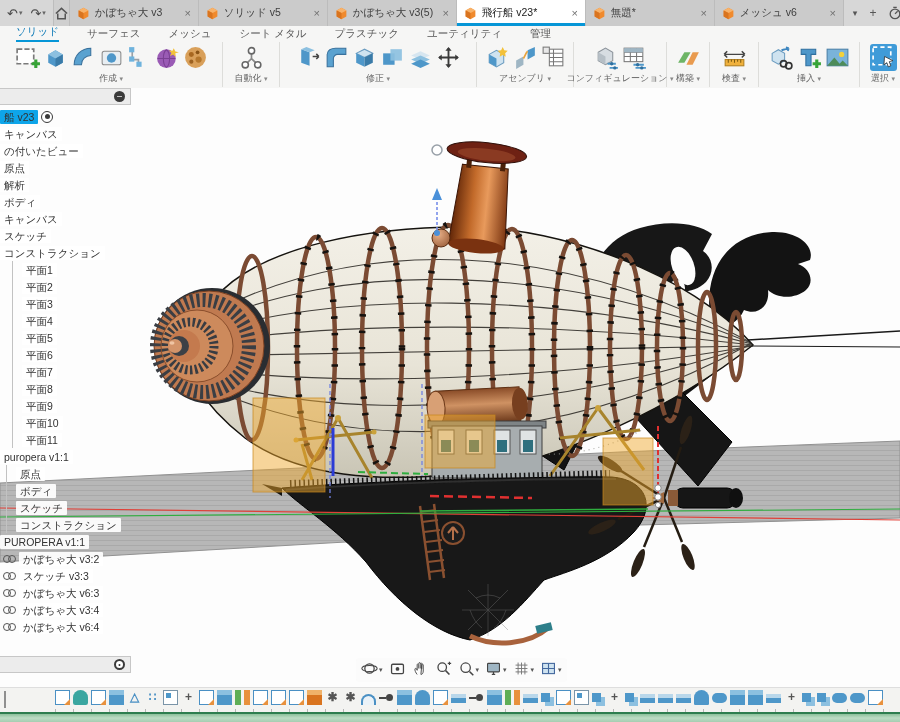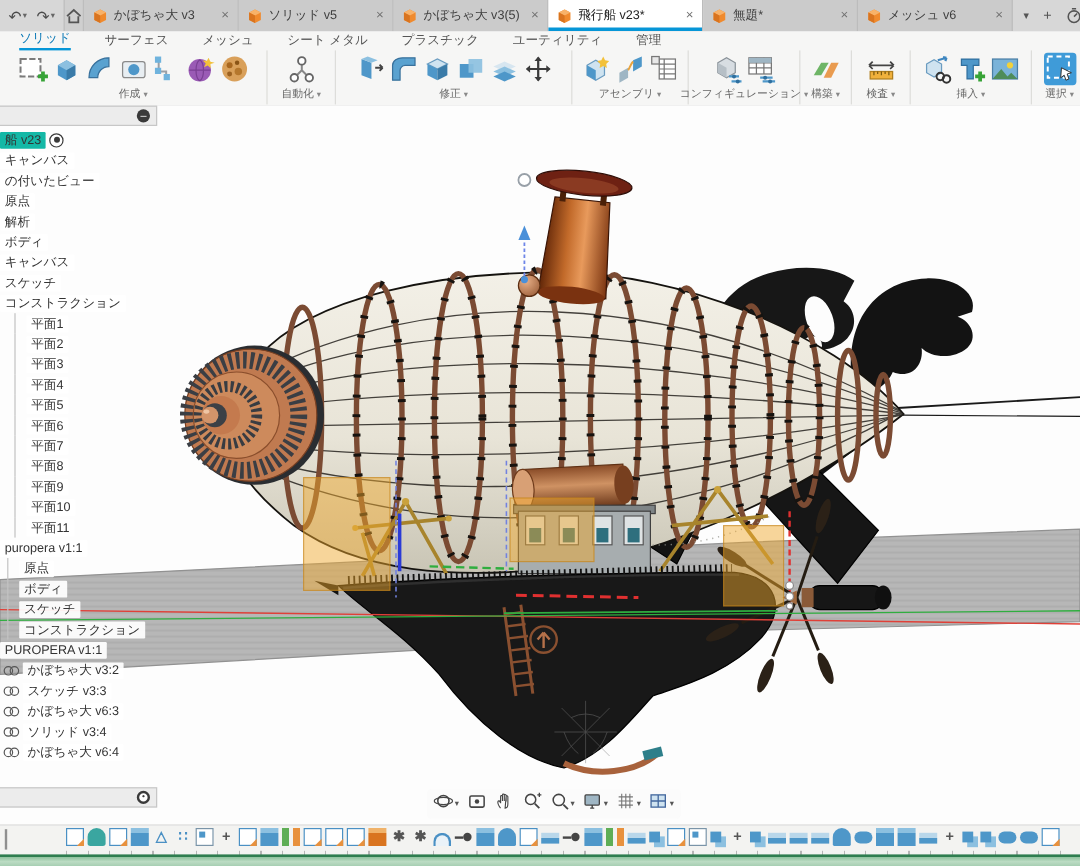--- a/index.html
+++ b/index.html
@@ -43,21 +43,21 @@
   
   .browser{position:absolute;left:0;top:0;width:145px;}
   .bhead,.bfoot{position:absolute;left:-1px;width:130px;height:15px;background:#ececec;border:1px solid #c7c7c7;}
   .bhead{top:0;}
   .bfoot{top:568px;}
   .bbtn{position:absolute;right:5px;top:2px;width:11px;height:11px;border-radius:50%;background:#3a3a3a;color:#fff;font-size:9px;line-height:10px;text-align:center;cursor:pointer;}
   .bbtn.ring{background:#fff;border:2px solid #3a3a3a;width:7px;height:7px;line-height:7px;color:#3a3a3a;font-size:7px;}
   .blist{position:absolute;top:20px;left:0;}
   .brow{height:17px;display:flex;align-items:center;font-size:10.5px;color:#333;white-space:nowrap;cursor:pointer;}
   .chip{background:rgba(255,255,255,.93);padding:0 4px;line-height:14px;border-radius:1px;}
-  .brow.doc .chip{background:#14b8a6;}
+  .brow.doc .chip{background:#0ea5e9;}
   .radio{width:10px;height:10px;border:1.5px solid #3a3a3a;border-radius:50%;background:#fff;margin-left:3px;position:relative;flex:none;}
   .radio::after{content:"";position:absolute;left:2.5px;top:2.5px;width:5px;height:5px;border-radius:50%;background:#3a3a3a;}
   .g{width:1px;height:17px;background:#c2c2c2;margin-left:12px;margin-right:9px;flex:none;}
   .brow.sub .g{margin-left:6px;}
   .chain{position:relative;width:14px;height:10px;margin:0 2px 0 3px;flex:none;}
   .chain::before,.chain::after{content:"";position:absolute;top:1px;width:6px;height:6px;border:1.5px solid #555;border-radius:50%;}
   .chain::before{left:0;}
   .chain::after{left:5px;}
 
   
@@ -688,21 +688,21 @@
           <div class="brow link">
             <span class="chain"></span>
             <span class="chip">スケッチ v3:3</span>
           </div>
           <div class="brow link">
             <span class="chain"></span>
             <span class="chip">かぼちゃ大 v6:3</span>
           </div>
           <div class="brow link">
             <span class="chain"></span>
-            <span class="chip">ソリッド v3:4</span>
+            <span class="chip">かぼちゃ大 v3:4</span>
           </div>
           <div class="brow link">
             <span class="chain"></span>
             <span class="chip">かぼちゃ大 v6:4</span>
           </div>
         </div>
       <div class="bfoot">
         <span class="bbtn ring">•</span>
       </div>
     </aside>

